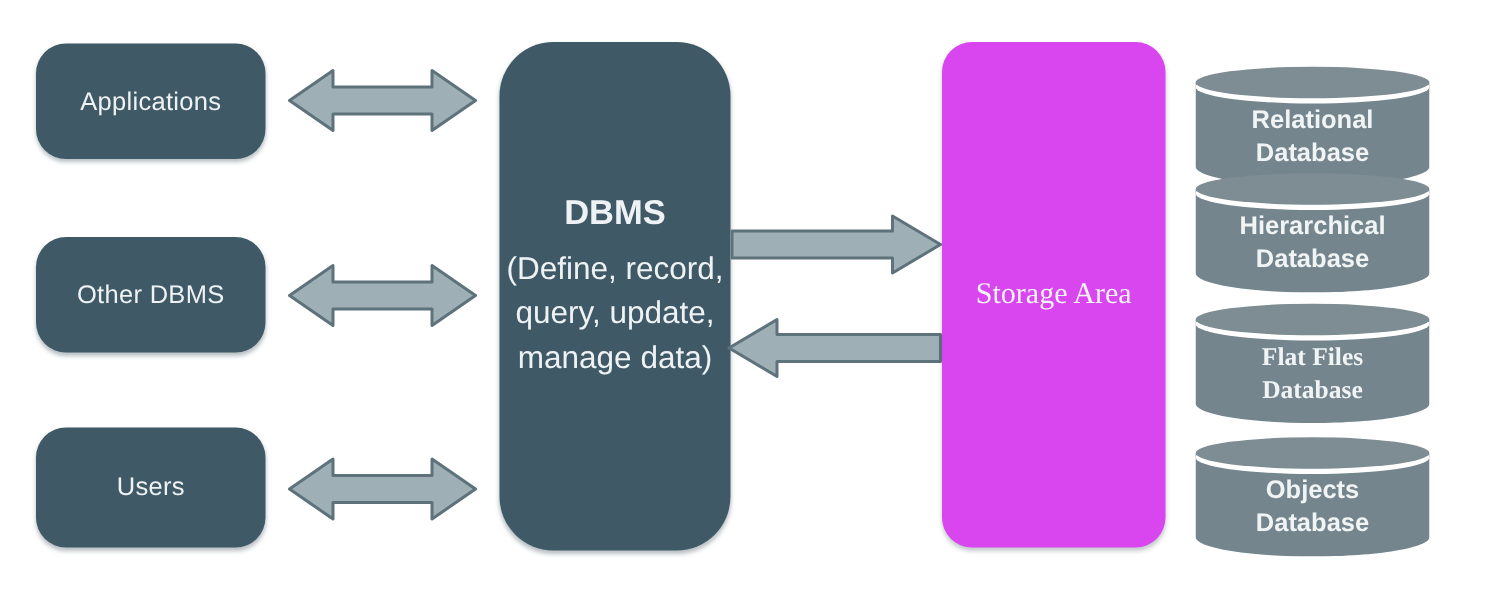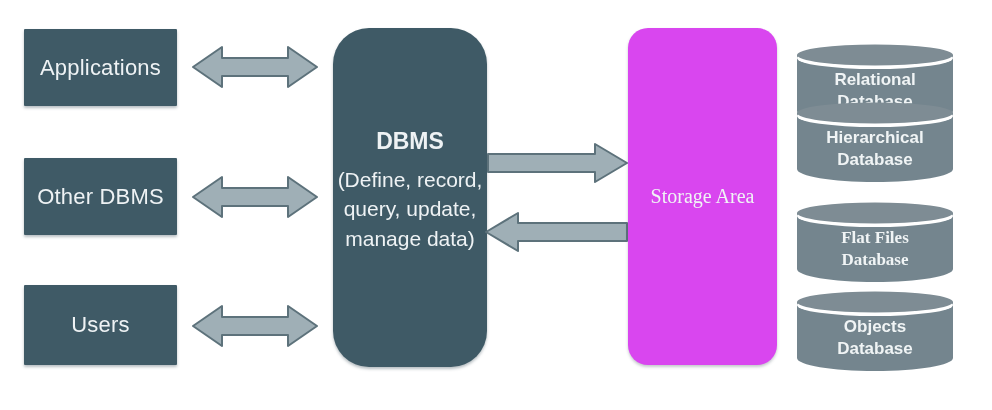--- a/index.html
+++ b/index.html
@@ -13,26 +13,26 @@
     background: #ffffff;
     overflow: hidden;
   }
 
   
   .node-box {
     position: absolute;
     left: 24px;
     width: 153px;
     background: #3f5a66;
-    border-radius: 1px;
+    border-radius: 20px;
     display: flex;
     align-items: center;
     justify-content: center;
     color: #eef2f4;
-    font-size: 22px;
+    font-size: 17px;
     letter-spacing: 0.2px;
     box-shadow: 0 2px 3px rgba(50,70,80,0.35);
   }
   .node-box.row1 { top: 29px;  height: 77px; }
   .node-box.row2 { top: 158px; height: 77px; }
   .node-box.row3 { top: 285px; height: 80px; }
 
   
   .dbl-arrow {
     position: absolute;
@@ -88,21 +88,21 @@
   }
 
   
   .cylinder {
     position: absolute;
     left: 797px;
     width: 156px;
     height: 80px;
   }
   .cylinder.c1 { top: 44px; }
-  .cylinder.c2 { top: 102px; text-decoration: underline; }
+  .cylinder.c2 { top: 115px; text-decoration: underline; }
   .cylinder.c3 { top: 202px; font-family: Liberation Serif, serif; }
   .cylinder.c4 { top: 291px; }
   .cylinder svg { position: absolute; inset: 0; }
   .cyl-label {
     position: absolute;
     inset: 14px 0 0 0;
     display: flex;
     flex-direction: column;
     align-items: center;
     justify-content: center;

